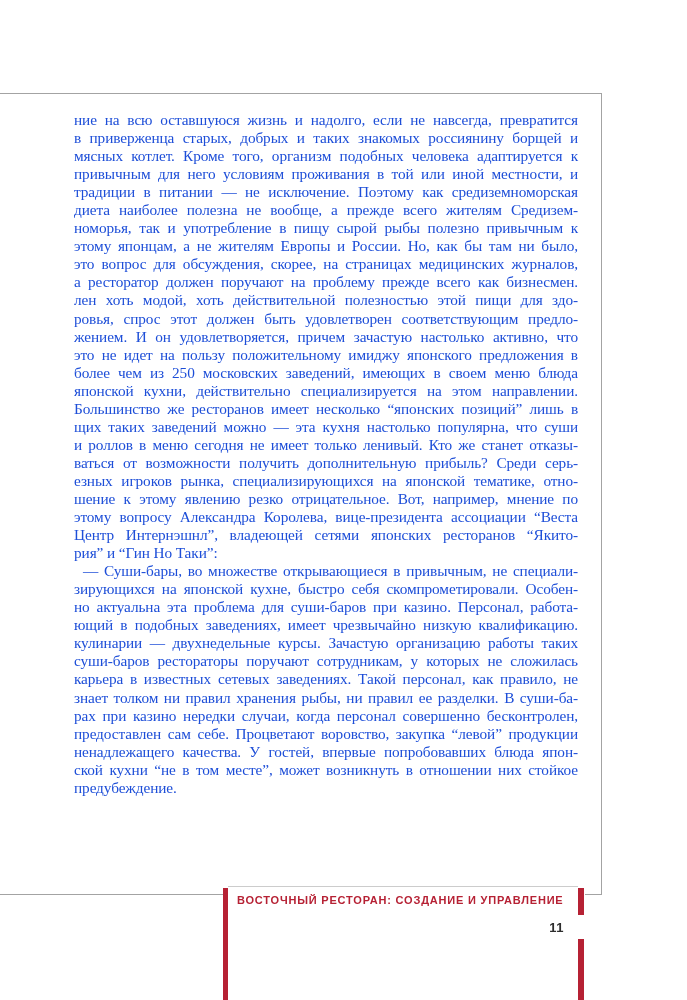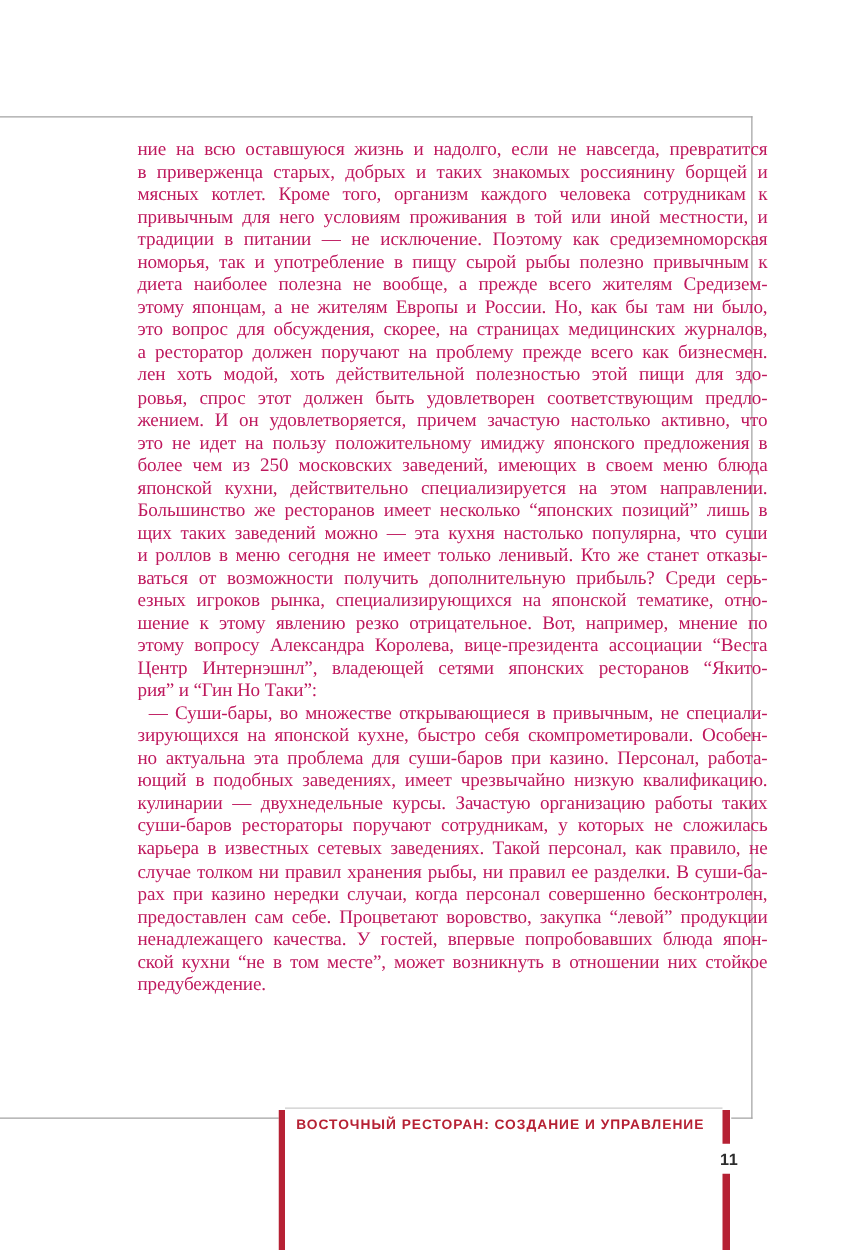--- a/index.html
+++ b/index.html
@@ -28,23 +28,22 @@
     background: #ffffff;
   }
   
   .text-block {
     position: absolute;
     left: 74px;
     top: 111px;
     width: 504px;
     font-size: 15.3px;
     line-height: 18.06px;
-    color: #be185d;
+    color: #1d4ed8;
     letter-spacing: -0.1px;
-    margin-left: 36px;
   }
   .tline {
     text-align: justify;
     text-align-last: justify;
     white-space: normal;
     height: 18.06px;
     overflow: visible;
   }
   .tline.pend {
     text-align-last: left;   
@@ -98,44 +97,44 @@
     width: 340px;
     font-family: "Liberation Sans", sans-serif;
     font-size: 11px;
     font-weight: bold;
     letter-spacing: 0.8px;
     color: #b62134;
     white-space: nowrap;
   }
   .page-number {
     position: absolute;
-    left: 576px;
+    left: 544px;
     top: 920px;
     width: 25px;
-    text-align: left;
+    text-align: center;
     font-family: "Liberation Sans", sans-serif;
     font-size: 13px;
     font-weight: bold;
     letter-spacing: 0.5px;
     color: #2d2d2d;
   }
 </style>
 </head>
 <body>
 
 <div class="page-frame"></div>
 
 <div class="text-block">
     <div class="tline">ние на всю оставшуюся жизнь и надолго, если не навсегда, превратится</div>
     <div class="tline">в приверженца старых, добрых и таких знакомых россиянину борщей и</div>
-    <div class="tline">мясных котлет. Кроме того, организм каждого человека сотрудникам к</div>
+    <div class="tline">мясных котлет. Кроме того, организм подобных человека адаптируется к</div>
     <div class="tline">привычным для него условиям проживания в той или иной местности, и</div>
     <div class="tline">традиции в питании — не исключение. Поэтому как средиземноморская</div>
+    <div class="tline">диета наиболее полезна не вообще, а прежде всего жителям Средизем-</div>
     <div class="tline">номорья, так и употребление в пищу сырой рыбы полезно привычным к</div>
-    <div class="tline">диета наиболее полезна не вообще, а прежде всего жителям Средизем-</div>
     <div class="tline">этому японцам, а не жителям Европы и России. Но, как бы там ни было,</div>
     <div class="tline">это вопрос для обсуждения, скорее, на страницах медицинских журналов,</div>
     <div class="tline">а ресторатор должен поручают на проблему прежде всего как бизнесмен.</div>
     <div class="tline">лен хоть модой, хоть действительной полезностью этой пищи для здо-</div>
     <div class="tline">ровья, спрос этот должен быть удовлетворен соответствующим предло-</div>
     <div class="tline">жением. И он удовлетворяется, причем зачастую настолько активно, что</div>
     <div class="tline">это не идет на пользу положительному имиджу японского предложения в</div>
     <div class="tline">более чем из 250 московских заведений, имеющих в своем меню блюда</div>
     <div class="tline">японской кухни, действительно специализируется на этом направлении.</div>
     <div class="tline">Большинство же ресторанов имеет несколько “японских позиций” лишь в</div>
@@ -147,21 +146,21 @@
     <div class="tline">этому вопросу Александра Королева, вице-президента ассоциации “Веста</div>
     <div class="tline">Центр Интернэшнл”, владеющей сетями японских ресторанов “Якито-</div>
     <div class="tline pend">рия” и “Гин Но Таки”:</div>
     <div class="tline ind">— Суши-бары, во множестве открывающиеся в привычным, не специали-</div>
     <div class="tline">зирующихся на японской кухне, быстро себя скомпрометировали. Особен-</div>
     <div class="tline">но актуальна эта проблема для суши-баров при казино. Персонал, работа-</div>
     <div class="tline">ющий в подобных заведениях, имеет чрезвычайно низкую квалификацию.</div>
     <div class="tline">кулинарии — двухнедельные курсы. Зачастую организацию работы таких</div>
     <div class="tline">суши-баров рестораторы поручают сотрудникам, у которых не сложилась</div>
     <div class="tline">карьера в известных сетевых заведениях. Такой персонал, как правило, не</div>
-    <div class="tline">случае толком ни правил хранения рыбы, ни правил ее разделки. В суши-ба-</div>
+    <div class="tline">знает толком ни правил хранения рыбы, ни правил ее разделки. В суши-ба-</div>
     <div class="tline">рах при казино нередки случаи, когда персонал совершенно бесконтролен,</div>
     <div class="tline">предоставлен сам себе. Процветают воровство, закупка “левой” продукции</div>
     <div class="tline">ненадлежащего качества. У гостей, впервые попробовавших блюда япон-</div>
     <div class="tline">ской кухни “не в том месте”, может возникнуть в отношении них стойкое</div>
     <div class="tline pend">предубеждение.</div>
   </div>
 
 <div class="footer-tab"></div>
 <div class="footer-notch-rule"></div>
 <div class="accent-bar bar-left"></div>

